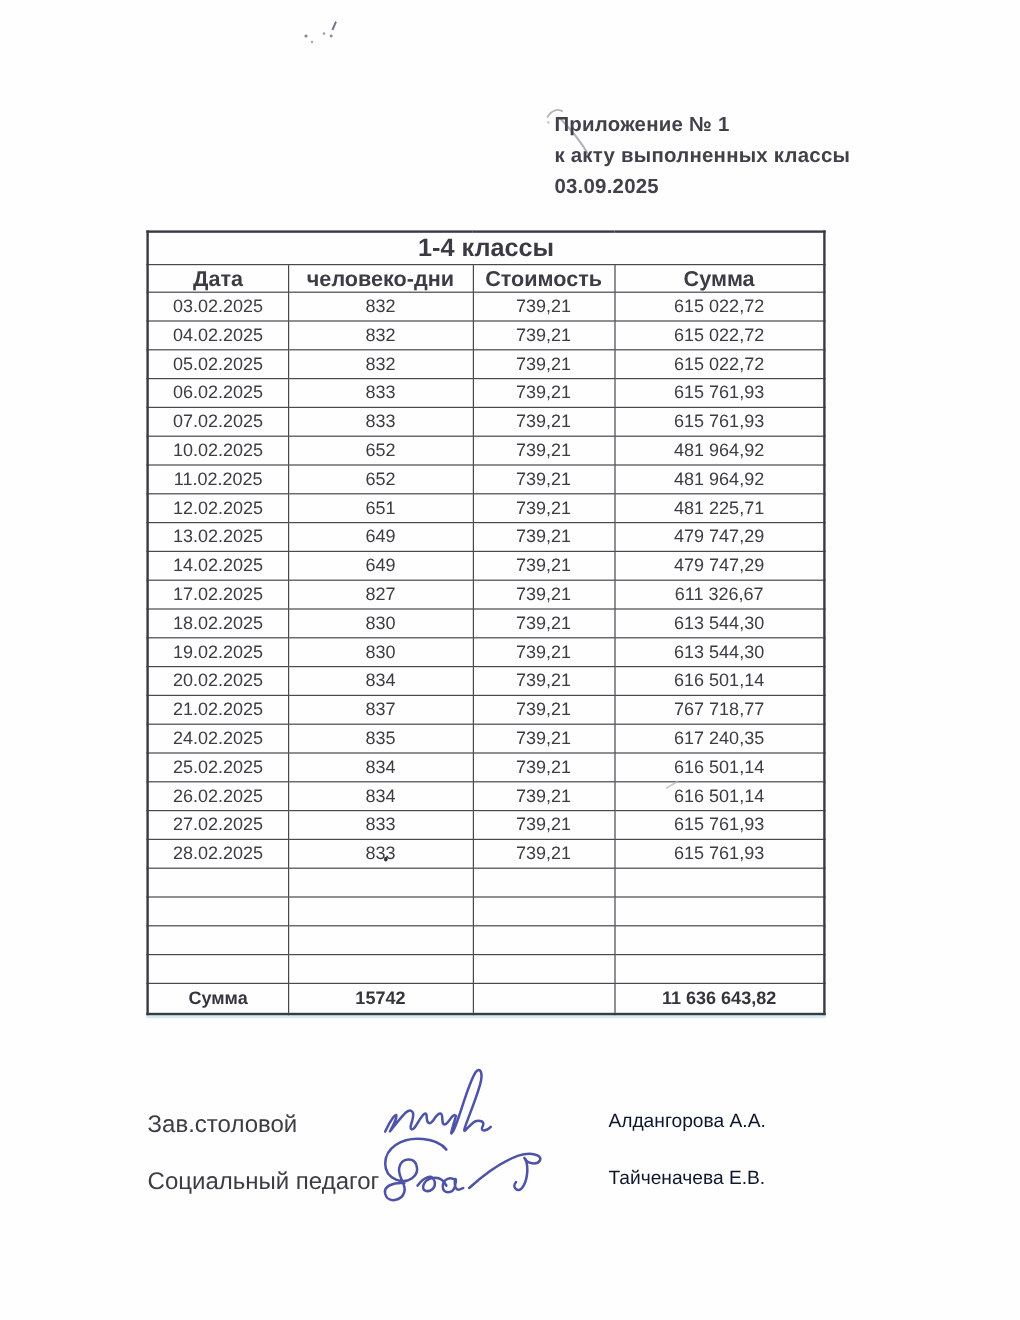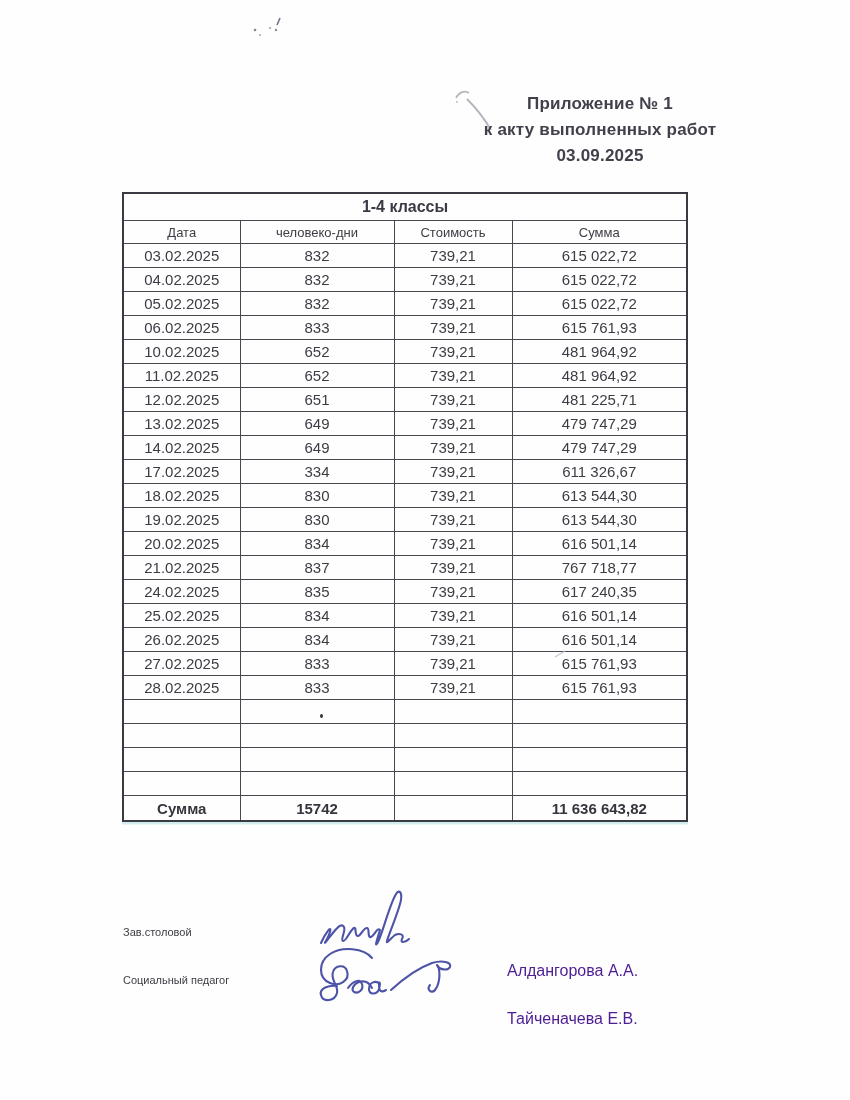--- a/index.html
+++ b/index.html
@@ -1,36 +1,36 @@
 <!DOCTYPE html>
 <html><head>
 <meta charset="utf-8">
 <style>
   html,body{margin:0;padding:0;}
   body{width:850px;height:1100px;background:#ffffff;font-family:"Liberation Sans",sans-serif;}
   .page{position:relative;width:850px;height:1100px;background:#fefefe;color:#3b3b42;overflow:hidden;}
 
   
-  .doc-header{position:absolute;top:91px;left:462px;width:276px;text-align:center;
+  .doc-header{position:absolute;top:91px;left:462px;width:276px;
               font-weight:700;font-size:17px;line-height:26px;color:#41414b;letter-spacing:.2px;}
 
   
   table.main{position:absolute;top:192px;left:122px;width:564px;border-collapse:collapse;
              table-layout:fixed;border:2.5px solid #3a3a42;
              box-shadow:0 2.5px 0 rgba(130,205,210,.35);}
   table.main th,table.main td{border:1.6px solid #47474f;padding:0;text-align:center;
              font-size:15px;font-weight:400;color:#3c3c44;white-space:nowrap;overflow:hidden;}
-  tr.title-row th{height:26px;font-size:16px;font-weight:700;color:#3a3a44;}
-  tr.cols-row th{height:22px;font-size:13px;font-weight:400;}
+  tr.title-row th{height:26px;font-size:21px;font-weight:700;color:#3a3a44;}
+  tr.cols-row th{height:22px;font-size:18px;font-weight:700;}
   tbody td{height:23px;}
   tr.total-row td{height:24px;font-weight:700;color:#35353d;}
 
   
-  .sig-label{position:absolute;left:123px;font-size:11px;color:#3c3c44;}
-  .sig-name{position:absolute;left:507px;font-size:16px;color:#4c1d95;margin-top:36px;}
+  .sig-label{position:absolute;left:123px;font-size:20px;color:#3c3c44;}
+  .sig-name{position:absolute;left:507px;font-size:16px;color:#0f172a;}
   .sig-svg{position:absolute;}
 
   .ink-dot{position:absolute;width:3px;height:4px;border-radius:50%;background:#35353c;}
   .artifact{position:absolute;}
 </style>
 </head>
 <body>
 
 <div class="page">
 
@@ -43,21 +43,21 @@
   </svg>
 
   <svg class="artifact" style="left:448px;top:86px;" width="62" height="48" viewBox="0 0 62 48">
     <path d="M8,12 C11,6 17,4 21,7" stroke="#a3a3ae" stroke-width="1.6" fill="none" opacity=".8"></path>
     <path d="M19,13 C27,21 36,32 43,44" stroke="#9a9aa6" stroke-width="1.8" fill="none" opacity=".75"></path>
     <circle cx="9" cy="16" r="1" fill="#a3a3ae" opacity=".7"></circle>
   </svg>
 
   <div class="doc-header">
     <div>Приложение № 1</div>
-    <div>к акту выполненных работ</div>
+    <div>к акту выполненных классы</div>
     <div>03.09.2025</div>
   </div>
 
   <table class="main">
     <colgroup>
       <col style="width:117px">
         <col style="width:154px">
         <col style="width:118px">
         <col style="width:175px">
     </colgroup>
@@ -91,20 +91,26 @@
           <td>739,21</td>
           <td>615 022,72</td>
         </tr>
         <tr>
           <td>06.02.2025</td>
           <td>833</td>
           <td>739,21</td>
           <td>615 761,93</td>
         </tr>
         <tr>
+          <td>07.02.2025</td>
+          <td>833</td>
+          <td>739,21</td>
+          <td>615 761,93</td>
+        </tr>
+        <tr>
           <td>10.02.2025</td>
           <td>652</td>
           <td>739,21</td>
           <td>481 964,92</td>
         </tr>
         <tr>
           <td>11.02.2025</td>
           <td>652</td>
           <td>739,21</td>
           <td>481 964,92</td>
@@ -122,21 +128,21 @@
           <td>479 747,29</td>
         </tr>
         <tr>
           <td>14.02.2025</td>
           <td>649</td>
           <td>739,21</td>
           <td>479 747,29</td>
         </tr>
         <tr>
           <td>17.02.2025</td>
-          <td>334</td>
+          <td>827</td>
           <td>739,21</td>
           <td>611 326,67</td>
         </tr>
         <tr>
           <td>18.02.2025</td>
           <td>830</td>
           <td>739,21</td>
           <td>613 544,30</td>
         </tr>
         <tr>

